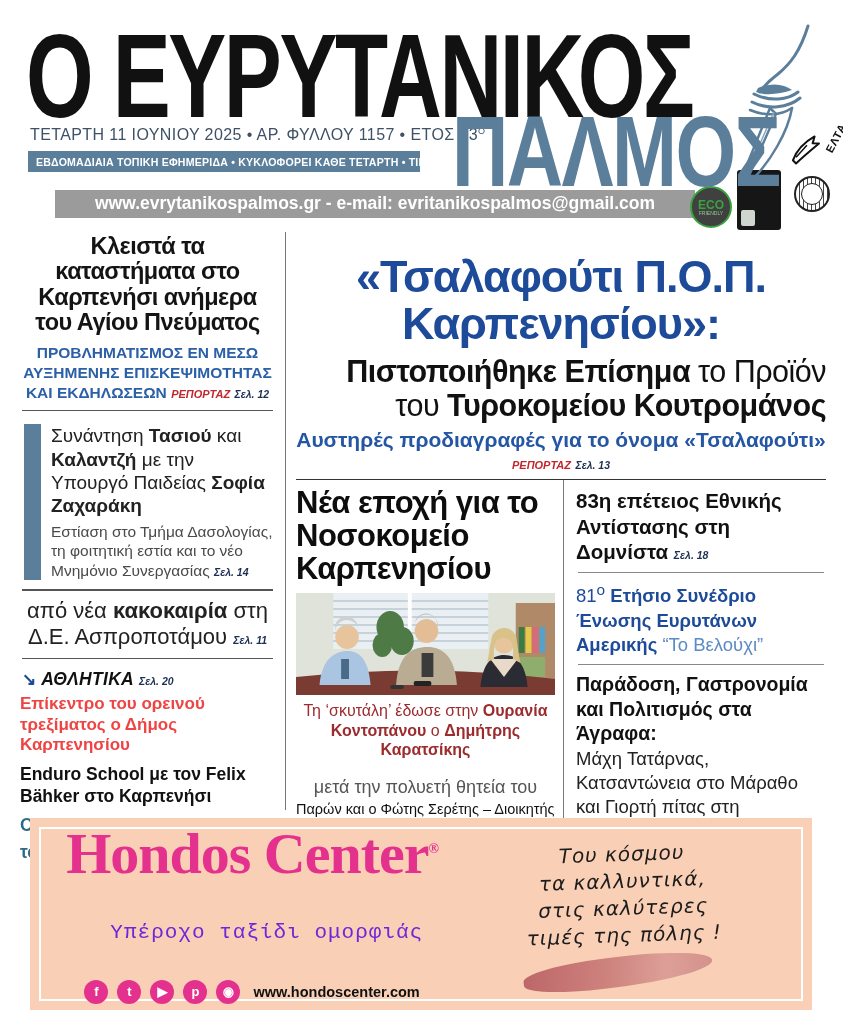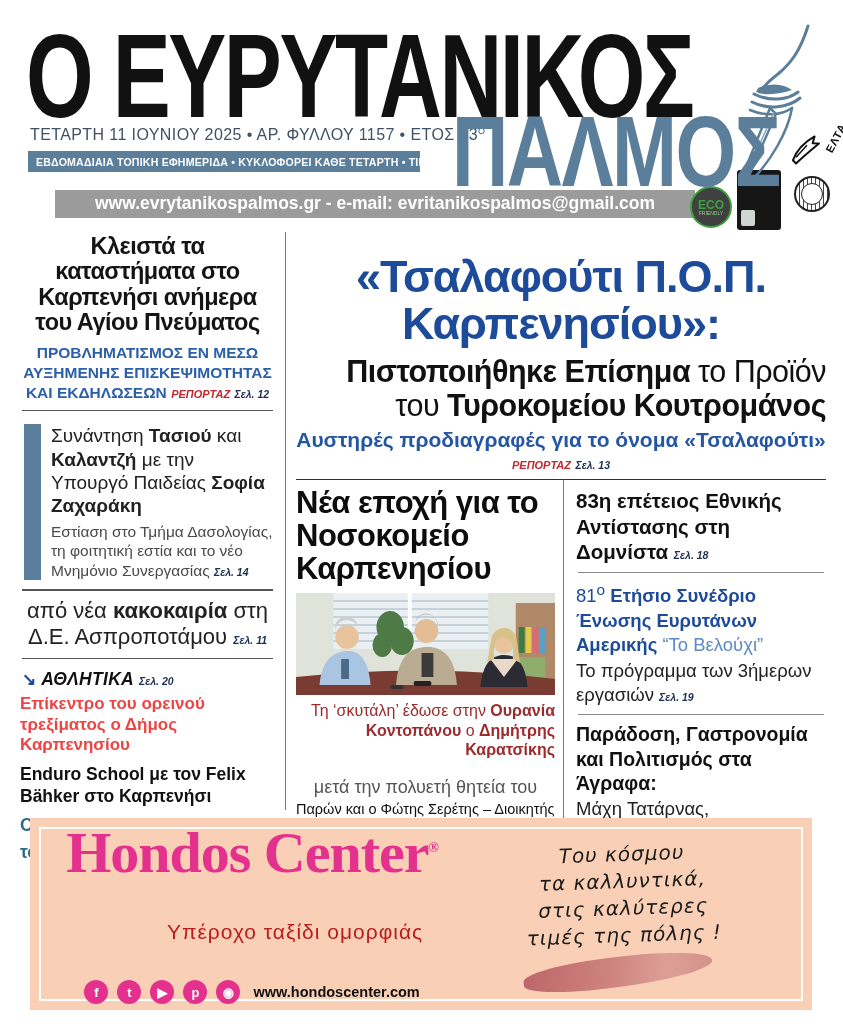--- a/index.html
+++ b/index.html
@@ -96,38 +96,38 @@
   .main-tag { text-align:center; margin-top:3px; }
   .head-rule { height:1.5px; background:#333; margin:6px 0 0 0; }
 
   
   .sub-cols { display:flex; flex:1; }
   .mid-col { width:268px; border-right:1.5px solid #777; padding:6px 8px 0 0; }
   .right-col { flex:1; padding:8px 0 0 12px; }
 
   .hosp-head { font-size:31px; font-weight:bold; color:#0d0d0d; line-height:1.07; letter-spacing:-0.5px; }
   .photo { width:100%; height:102px; margin-top:8px; display:block; }
-  .cap1 { font-size:16px; color:#9c2b2e; text-align:right; line-height:1.2; margin-top:6px; }
+  .cap1 { font-size:16px; color:#9c2b2e; text-align:center; line-height:1.2; margin-top:6px; }
   .cap2 { font-size:18px; color:#555; text-align:center; margin-top:18px; }
   .cap3 { font-size:14.5px; font-weight:normal; color:#111; text-align:left; line-height:1.25; margin-top:2px; }
 
   .ra1 { font-size:20.5px; font-weight:bold; color:#111; line-height:1.25; }
   .ra2-head { font-size:18.5px; color:#1d4b99; line-height:1.3; }
   .ra2-quote { color:#5b8ac4; font-weight:normal; }
   .ra2-body { font-size:18.5px; color:#222; line-height:1.3; margin-top:2px; }
   .ra3-head { font-size:19.5px; font-weight:bold; color:#111; line-height:1.25; }
   .ra3-body { font-size:18.5px; color:#222; line-height:1.3; margin-top:2px; }
 
   
   .ad { position:absolute; left:30px; top:818px; width:782px; height:192px; background:#f9cfb6; padding:9px; }
   .ad-inner { width:100%; height:100%; border:2.5px solid #fff; display:flex; }
   .ad-left { flex:1.25; display:flex; flex-direction:column; align-items:center; justify-content:center;gap:20px; }
   .hondos { font-family:"Liberation Serif", serif; font-weight:bold; color:#e5318e; font-size:58px; letter-spacing:-1px; line-height:1; }
   .hondos sup { font-size:14px; }
-  .ad-tagline { font-family:Liberation Sans, sans-serif; font-size:21px; color:#b91c1c; margin-top:18px; align-self:flex-end; margin-right:40px; letter-spacing:1px; }
+  .ad-tagline { font-family:Liberation Mono, monospace; font-size:21px; color:#6d28d9; margin-top:18px; align-self:flex-end; margin-right:40px; letter-spacing:1px; }
   .ad-social-row { display:flex; align-items:center; gap:9px; margin-top:16px; }
   .soc { width:24px; height:24px; border-radius:50%; background:#e5318e; color:#fff; font-size:13px; font-weight:bold; display:flex; align-items:center; justify-content:center; }
   .ad-url { font-size:14.5px; font-weight:bold; color:#111; margin-left:4px; }
   .ad-right { flex:1; position:relative; }
   .handwrite { position:absolute; left:0; right:18px; top:12px; text-align:center; transform:rotate(-2deg); font-family:"DejaVu Sans", sans-serif; font-style:italic; color:#1c1c1c; font-size:20px; line-height:1.35; letter-spacing:1px; }
   .lipstick { position:absolute; left:60px; top:128px; width:190px; height:30px; border-radius:48% 52% 55% 45%; transform:rotate(-7deg);
     background:linear-gradient(100deg,#b65a60 0%,#c97a78 45%,#d99a94 75%,#cf8a86 100%); opacity:0.9; }
 </style>
 </head>
 <body>
@@ -296,21 +296,20 @@
 
         <div class="right-col">
           <div>
             <div class="ra1"><span>83η επέτειος Εθνικής Αντίστασης στη Δομνίστα</span> <span class="pg">Σελ. 18</span></div>
           </div>
 
           <div class="rule light"></div>
 
           <div>
             <div class="ra2-head"><span>81</span><sup>ο</sup><b> Ετήσιο Συνέδριο Ένωσης Ευρυτάνων Αμερικής</b><span class="ra2-quote"> “Το Βελούχι”</span></div>
-            <div class="ra2-body"><span>Το πρόγραμμα των 3ήμερων εργασιών</span> <span class="pg">Σελ. 19</span></div>
           </div>
 
           <div class="rule light"></div>
 
           <div>
             <div class="ra3-head">Παράδοση, Γαστρονομία και Πολιτισμός στα Άγραφα:</div>
             <div class="ra3-body"><span>Μάχη Τατάρνας, Κατσαντώνεια στο Μάραθο και Γιορτή πίτας στη Φραγκίστα</span>&nbsp;&nbsp;<span class="pg">Σελ. 19</span></div>
           </div>
         </div>
       </div>

